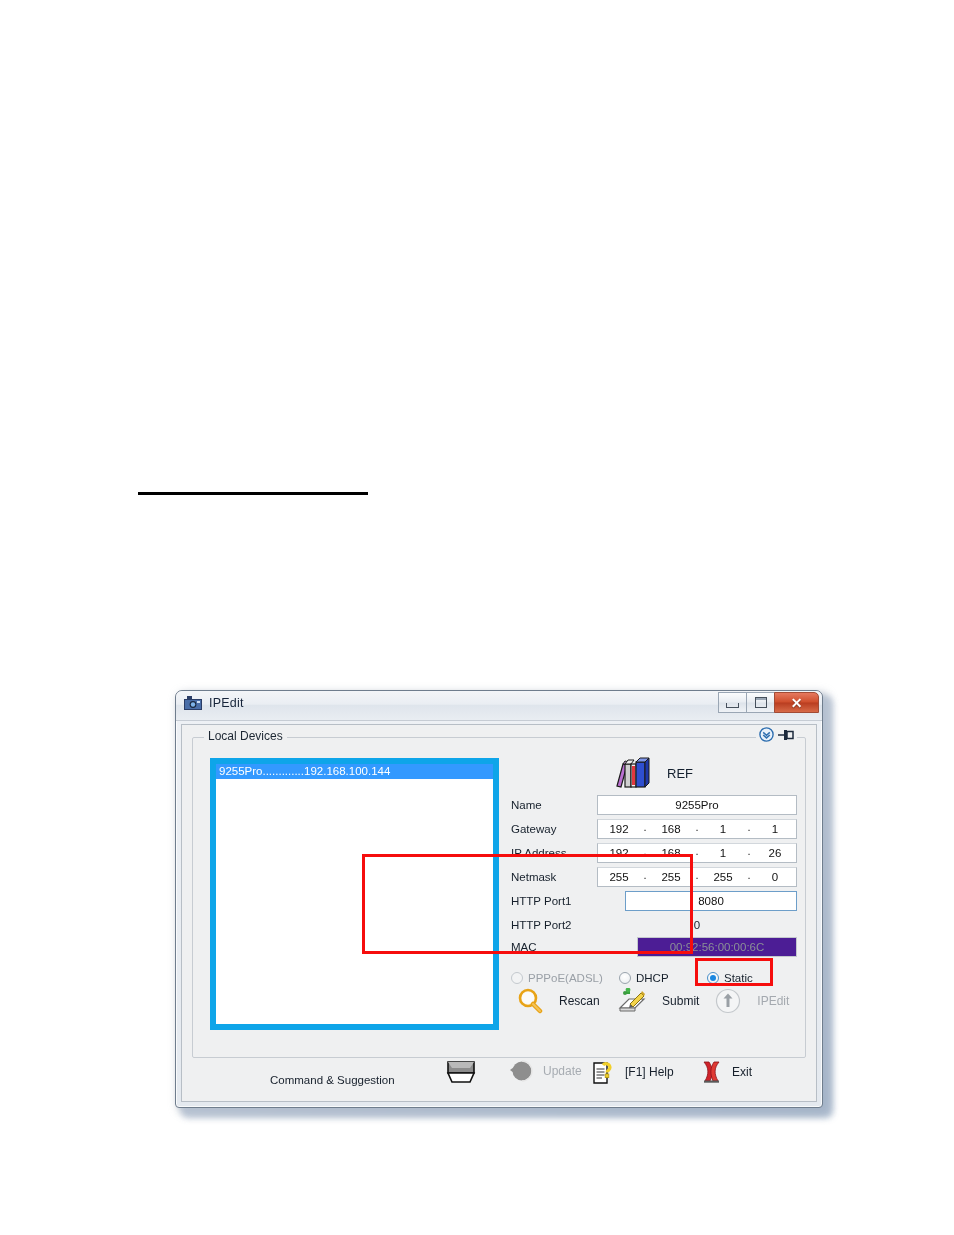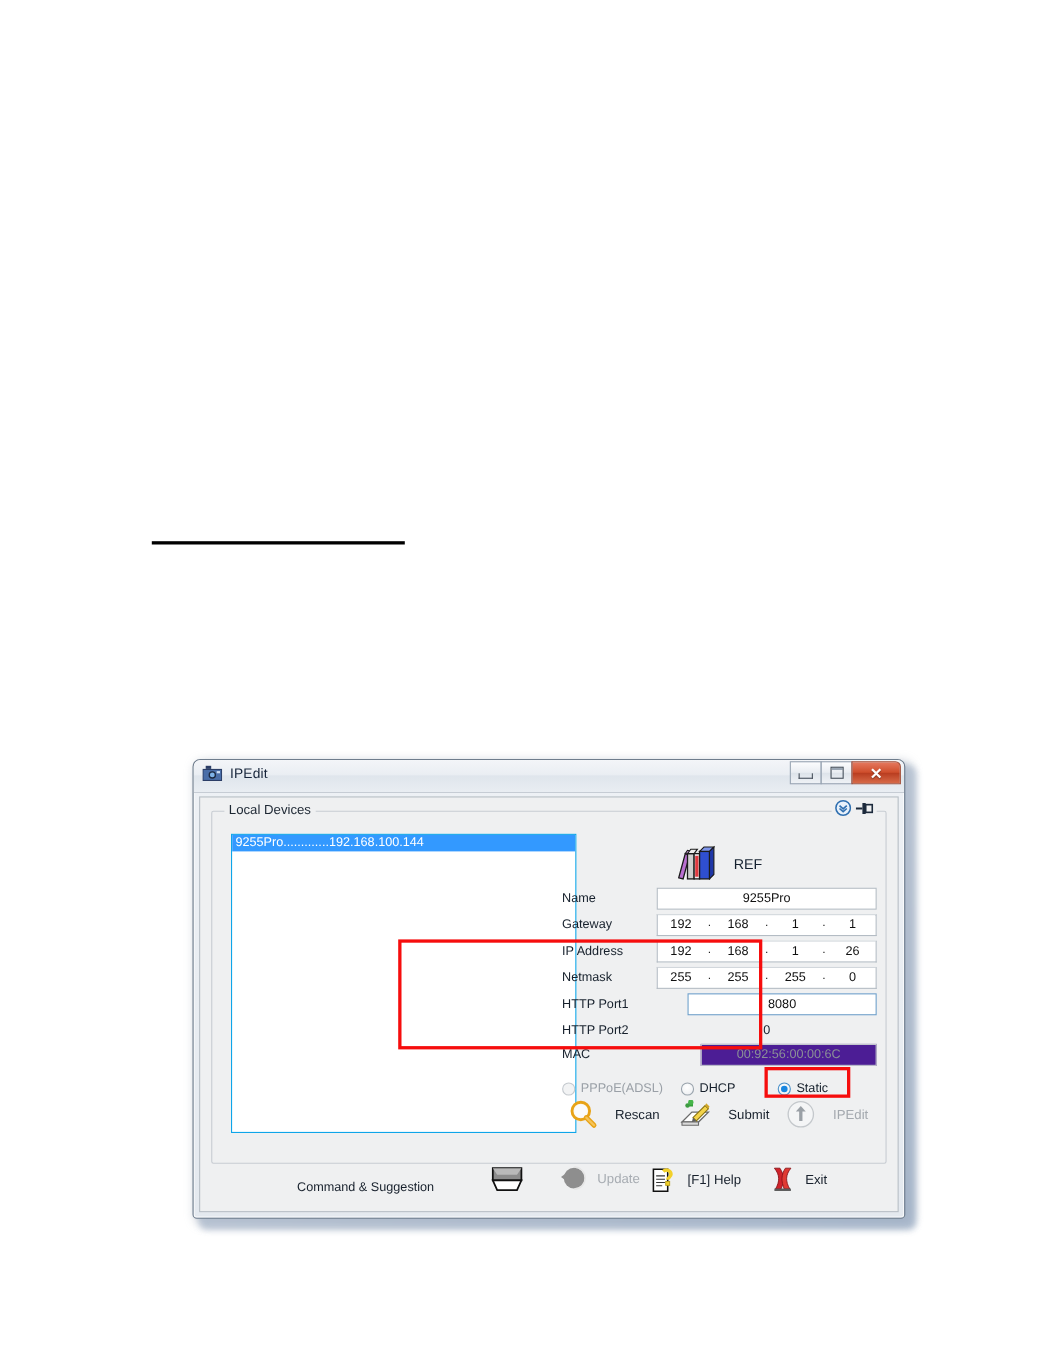--- a/index.html
+++ b/index.html
@@ -172,45 +172,45 @@
     gap: 4px;
     background: #eff0f1;
     padding: 0 3px;
   }
 
   
   .devlist {
     position: absolute;
     left: 17px;
     top: 20px;
-    width: 314px;
+    width: 289px;
     height: 272px;
     background: #ffffff;
-    border: 1px solid #0ea5e9;
+    border: 6px solid #0ea5e9;
     box-sizing: border-box;
     overflow: hidden;
   }
   .devitem {
     height: 15px;
     line-height: 15px;
     font-size: 11.5px;
     padding-left: 3px;
     color: #1a1a1a;
     white-space: pre;
   }
   .devitem.selected {
     background: #3399ff;
     color: #ffffff;
   }
 
   
   .rpanel {
     position: absolute;
     left: 316px;
-    top: 24px;
+    top: 12px;
     width: 288px;
     height: 300px;
   }
   .ref-row {
     position: absolute;
     left: 0;
     top: 2px;
     width: 288px;
     height: 42px;
     display: flex;

